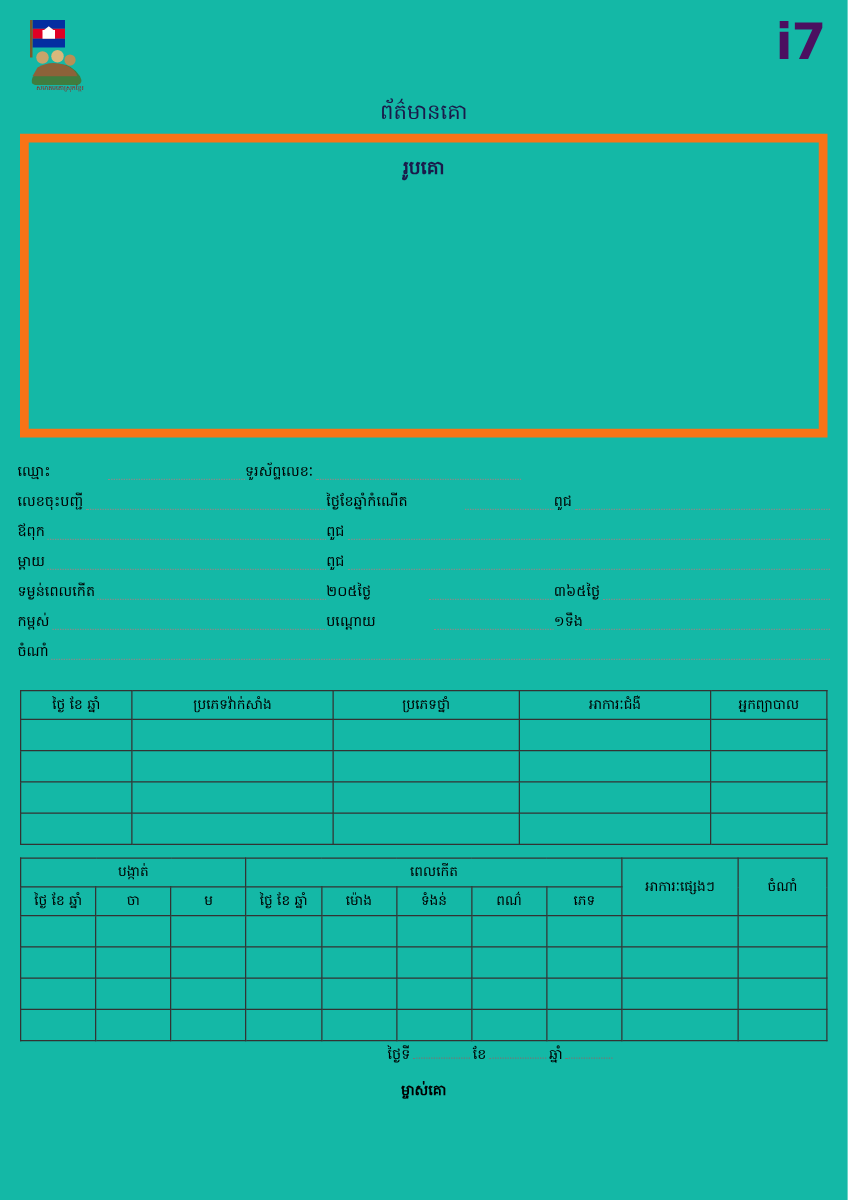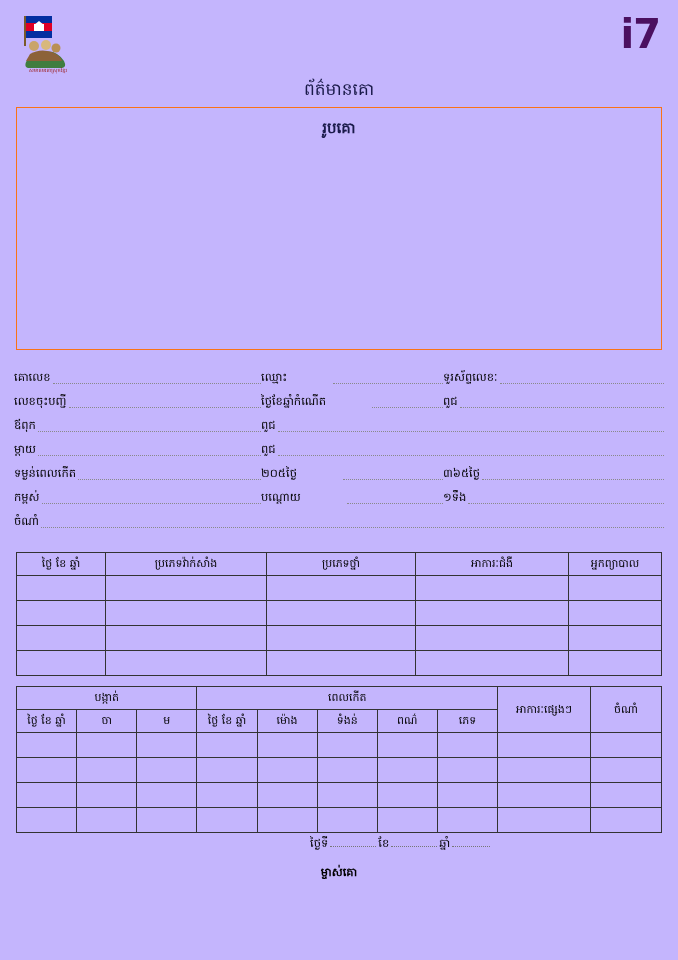--- a/index.html
+++ b/index.html
@@ -14,21 +14,21 @@
     font-family: "DejaVu Sans", "Liberation Sans", sans-serif;
     color: #000;
     overflow: hidden;
   }
 
   .page {
     position: absolute;
     left: 0; top: 0;
     width: 678px;
     height: 960px;
-    background: #c4b5fd;
+    background: #14b8a6;
   }
 
   
   .logo {
     position: absolute;
     left: 10px;
     top: 14px;
     width: 76px;
     height: 62px;
   }
@@ -57,21 +57,21 @@
     color: #1a1a4a;
   }
 
   
   .photo-box {
     position: absolute;
     left: 16px;
     top: 107px;
     width: 646px;
     height: 243px;
-    border: 1px solid #f97316;
+    border: 7px solid #f97316;
     box-sizing: border-box;
   }
   .photo-label {
     text-align: center;
     margin-top: 10px;
     font-size: 15px;
     font-weight: bold;
     color: #1a1a4a;
   }
 
@@ -203,24 +203,20 @@
 
   <div class="doc-title">ព័ត៌មានគោ</div>
 
   <div class="photo-box">
     <div class="photo-label">រូបគោ</div>
   </div>
 
   <div class="fields">
 
     <div class="field-row">
-      <div class="fcell w-38">
-        <span class="flabel">គោលេខ</span>
-        <span class="fdots"></span>
-      </div>
       <div class="fcell w-28">
         <span class="flabel">ឈ្មោះ</span>
         <span class="fdots"></span>
       </div>
       <div class="fcell w-34">
         <span class="flabel">ទូរស័ព្ទលេខៈ</span>
         <span class="fdots"></span>
       </div>
     </div>
 

